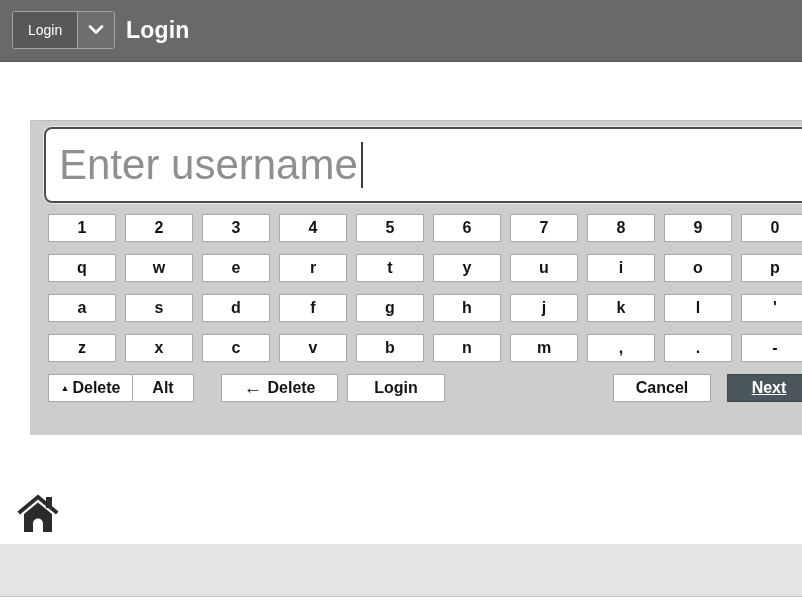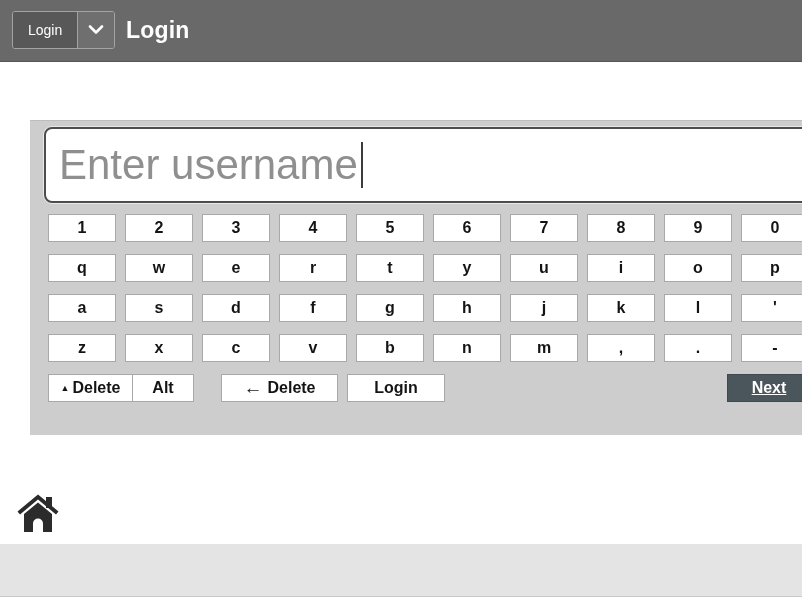--- a/index.html
+++ b/index.html
@@ -168,20 +168,23 @@
     <button class="mod-btn btn-alt">
       <span>Alt</span>
     </button>
     <button class="mod-btn btn-delete">
       <span class="delete-glyph">←</span>
         <span>Delete</span>
     </button>
     <button class="mod-btn btn-space">
       <span>Login</span>
     </button>
+    <button class="mod-btn btn-cancel">
+      <span>Cancel</span>
+    </button>
     <button class="mod-btn btn-next">
       <span>Next</span>
     </button>
   </div>
 
   <div class="home-bar">
     <button class="home-btn">
       <svg width="44" height="42" viewBox="0 0 44 42" aria-hidden="true">
         <g fill="#2b2b2b">
           <rect x="30" y="4" width="6" height="11"></rect>

